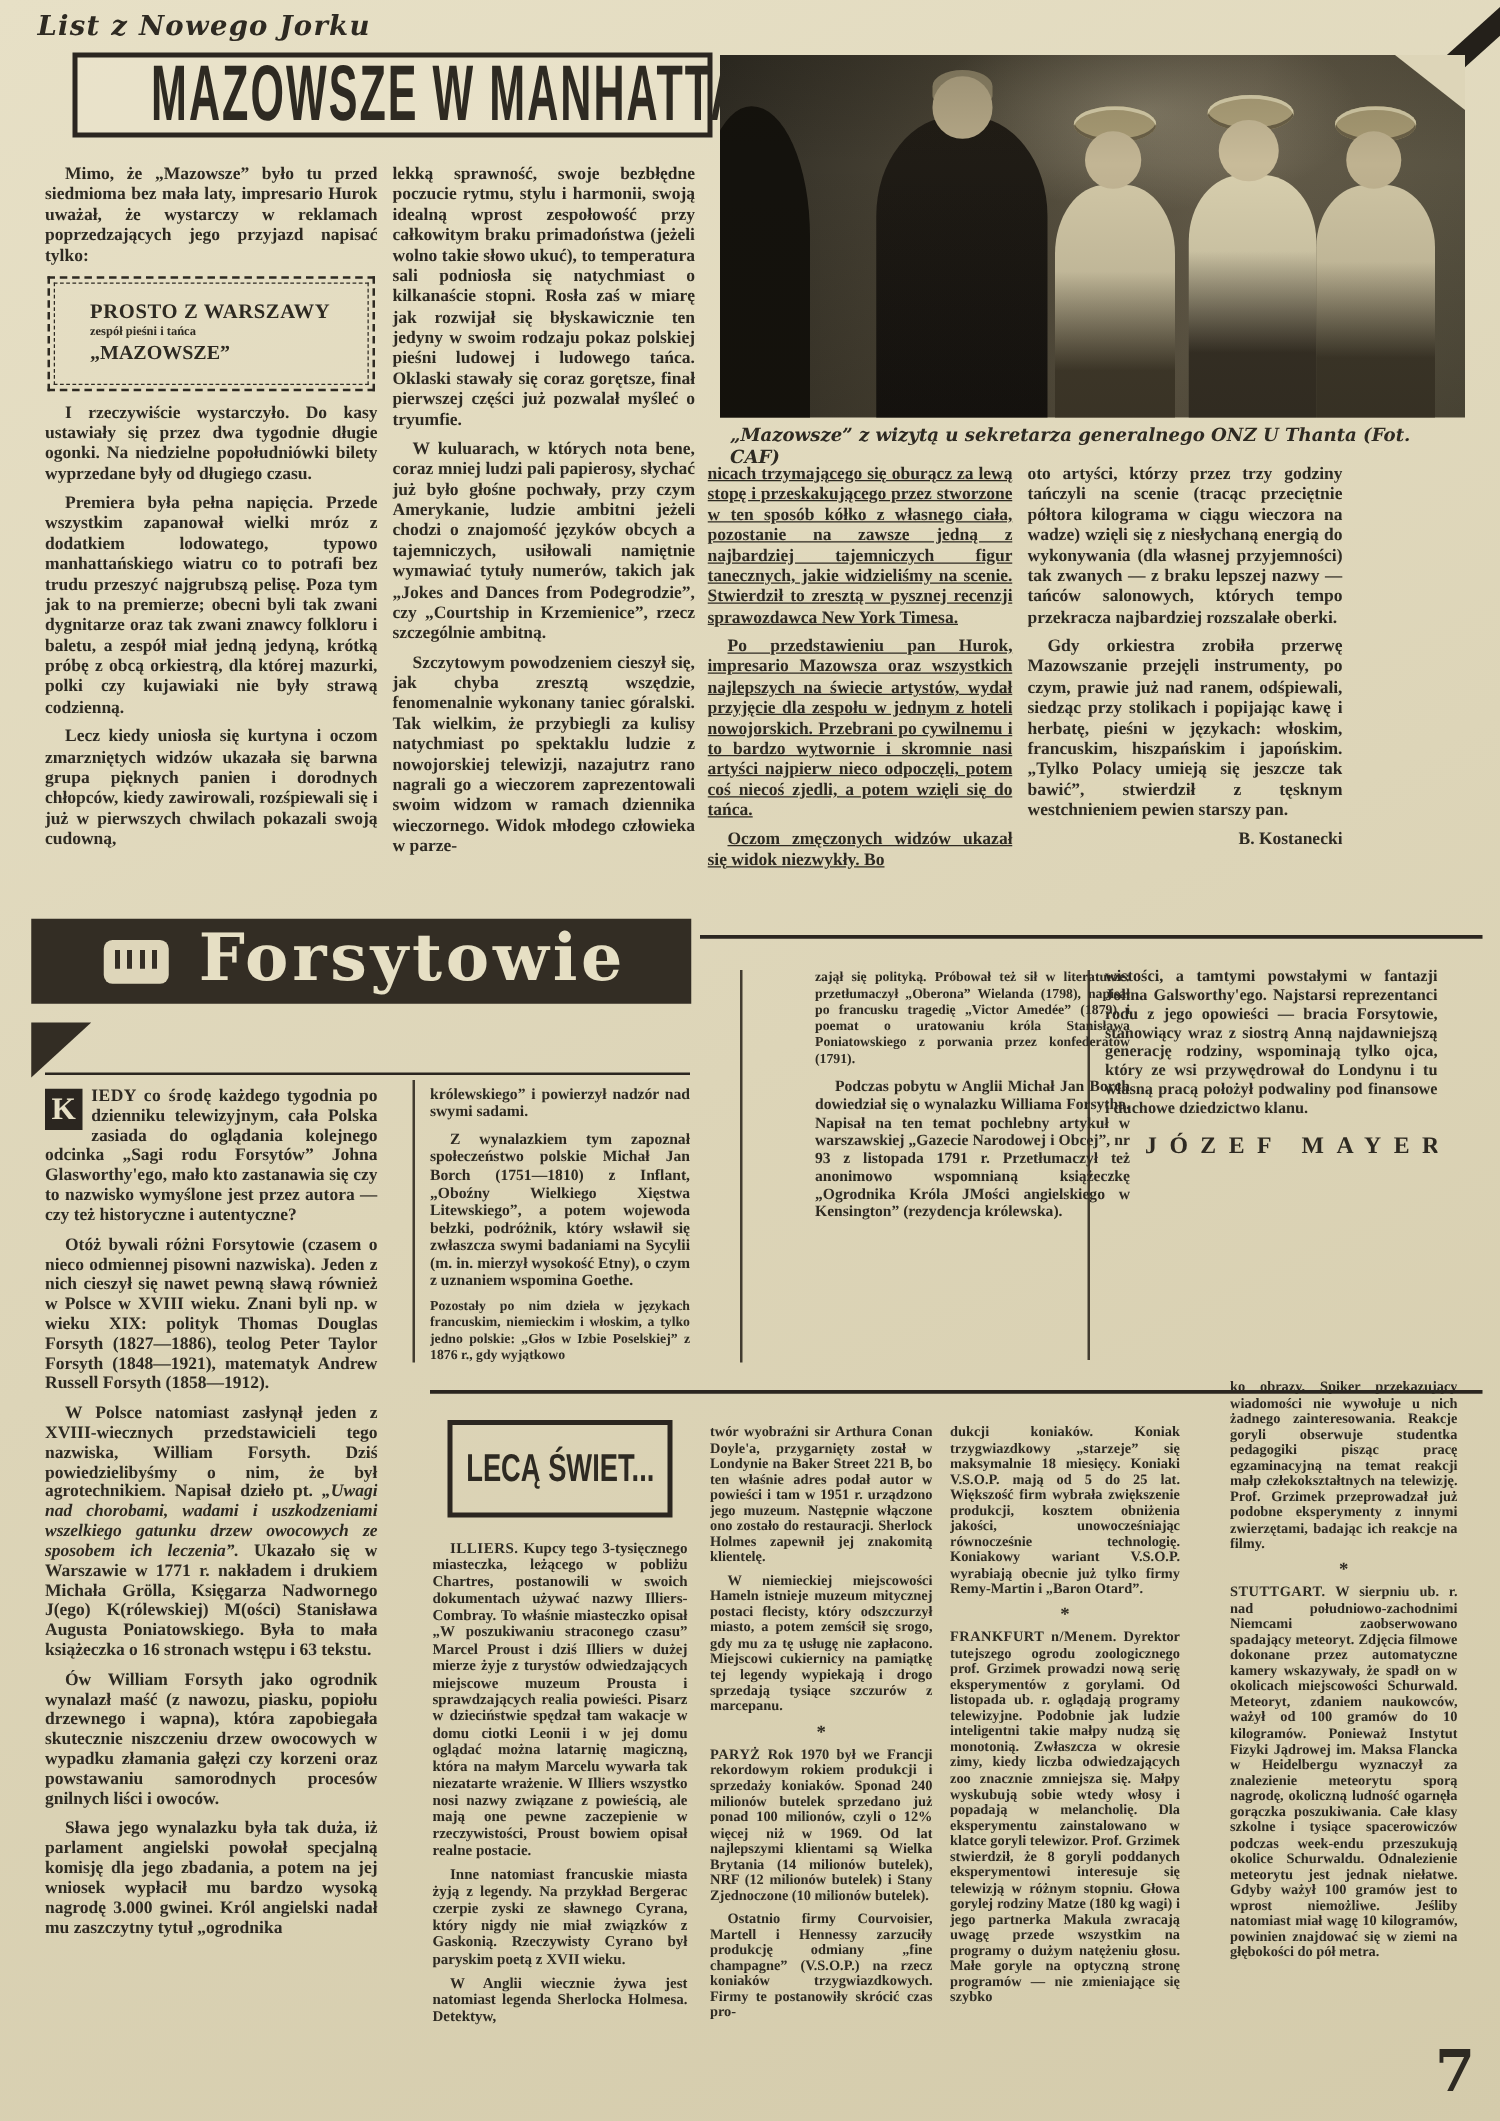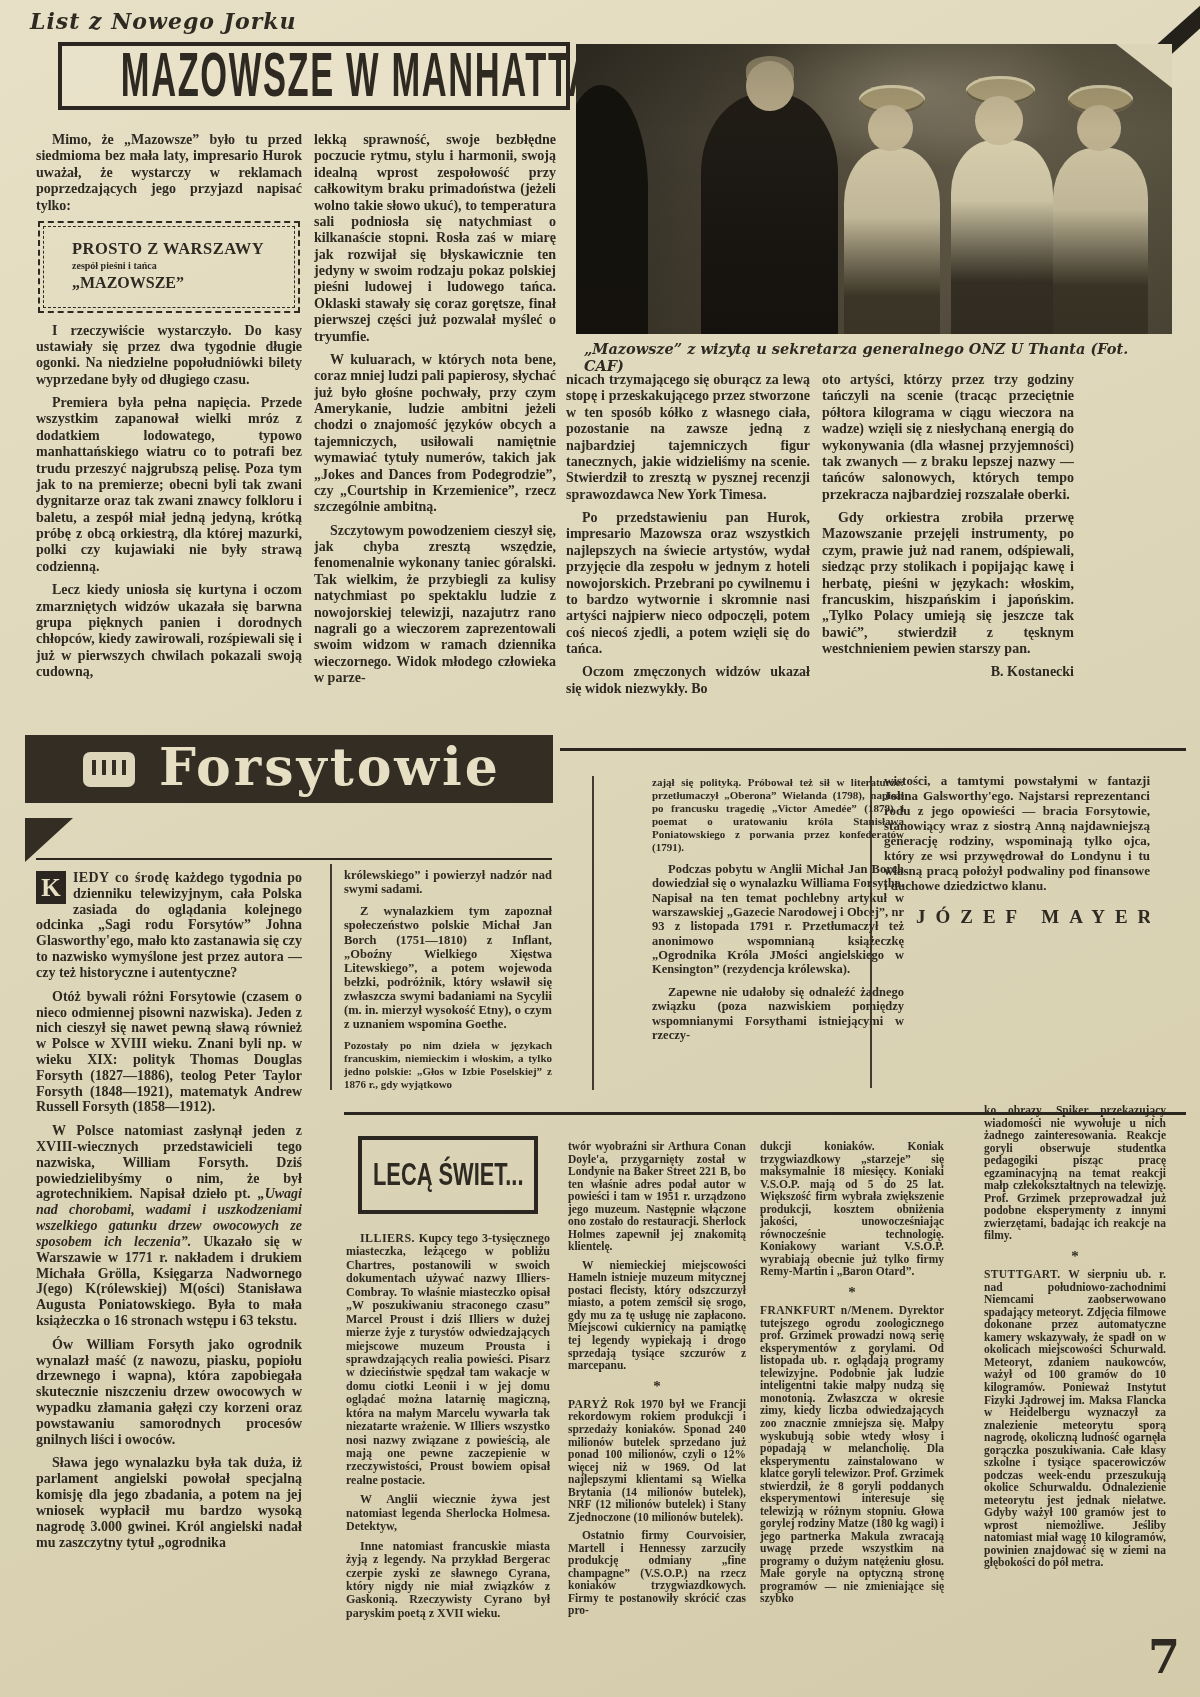--- a/index.html
+++ b/index.html
@@ -47,21 +47,21 @@
   .corner-cut { position:absolute; right:0; top:0; width:0; height:0;
                 border-top:44px solid #ddd5b8; border-left:56px solid transparent; z-index:3; }
   .caption { position:absolute; left:584px; top:340px; width:586px; font-family:"DejaVu Serif", serif;
              font-style:italic; font-weight:700; font-size:14.5px; }
 
   
   .maz { font-size:14px; line-height:1.17; }
   .maz p { margin-bottom:7px; text-indent:16px; }
   .maz-c1 { left:36px; top:132px; width:266px; height:614px; }
   .maz-c2 { left:314px; top:132px; width:242px; height:614px; }
-  .maz-c3 { left:566px; top:372px; width:244px; height:372px; }
+  .maz-c3 { left:566px; top:372px; width:244px; height:372px;text-decoration:underline; }
   .maz-c4 { left:822px; top:372px; width:252px; height:372px; }
   .ad-box { border:2px dashed #2e2a22; padding:3px; margin:4px 2px 10px; }
   .ad-inner { border:1px dashed #2e2a22; padding:12px 8px 14px 28px; }
   .ad-l1 { font-weight:700; font-size:16.5px; letter-spacing:.5px; }
   .ad-l2 { font-weight:700; font-size:10px; margin-top:2px; }
   .ad-l3 { font-weight:700; font-size:16px; margin-top:2px; }
   .sig { text-align:right; font-weight:700; margin-top:2px; }
 
   
   .rule { position:absolute; background:#2b2620; }
@@ -200,40 +200,39 @@
 
   <div class="col fors fors-c2">
     <p class="cont">królewskiego” i powierzył nadzór nad swymi sadami.</p>
     <p>Z wynalazkiem tym zapoznał społeczeństwo polskie Michał Jan Borch (1751—1810) z Inflant, „Oboźny Wielkiego Xięstwa Litewskiego”, a potem wojewoda bełzki, podróżnik, który wsławił się zwłaszcza swymi badaniami na Sycylii (m. in. mierzył wysokość Etny), o czym z uznaniem wspomina Goethe.</p>
     <p class="small-note cont">Pozostały po nim dzieła w językach francuskim, niemieckim i włoskim, a tylko jedno polskie: „Głos w Izbie Poselskiej” z 1876 r., gdy wyjątkowo</p>
   </div>
 
   <div class="col fors fors-c3">
     <p class="small-note cont">zajął się polityką. Próbował też sił w literaturze: przetłumaczył „Oberona” Wielanda (1798), napisał po francusku tragedię „Victor Amedée” (1879) i poemat o uratowaniu króla Stanisława Poniatowskiego z porwania przez konfederatów (1791).</p>
     <p>Podczas pobytu w Anglii Michał Jan Borch dowiedział się o wynalazku Williama Forsytha. Napisał na ten temat pochlebny artykuł w warszawskiej „Gazecie Narodowej i Obcej”, nr 93 z listopada 1791 r. Przetłumaczył też anonimowo wspomnianą książeczkę „Ogrodnika Króla JMości angielskiego w Kensington” (rezydencja królewska).</p>
-    <p>Zapewne nie udałoby się odnaleźć żadnego związku (poza nazwiskiem pomiędzy wspomnianymi Forsythami istniejącymi w rzeczy-</p>
   </div>
 
   <div class="col fors fors-c4">
     <p class="cont">wistości, a tamtymi powstałymi w fantazji Johna Galsworthy'ego. Najstarsi reprezentanci rodu z jego opowieści — bracia Forsytowie, stanowiący wraz z siostrą Anną najdawniejszą generację rodziny, wspominają tylko ojca, który ze wsi przywędrował do Londynu i tu własną pracą położył podwaliny pod finansowe i duchowe dziedzictwo klanu.</p>
     <div class="mayer">JÓZEF MAYER</div>
   </div>
 
   <div class="rule r-bottom"></div>
 
   <div class="leca-box">
     <span class="leca-title">LECĄ ŚWIET...</span>
   </div>
 
   <div class="col leca leca-cA">
     <p>
       <b class="lead">ILLIERS.</b><span> Kupcy tego 3-tysięcznego miasteczka, leżącego w pobliżu Chartres, postanowili w swoich dokumentach używać nazwy Illiers-Combray. To właśnie miasteczko opisał „W poszukiwaniu straconego czasu” Marcel Proust i dziś Illiers w dużej mierze żyje z turystów odwiedzających miejscowe muzeum Prousta i sprawdzających realia powieści. Pisarz w dzieciństwie spędzał tam wakacje w domu ciotki Leonii i w jej domu oglądać można latarnię magiczną, która na małym Marcelu wywarła tak niezatarte wrażenie. W Illiers wszystko nosi nazwy związane z powieścią, ale mają one pewne zaczepienie w rzeczywistości, Proust bowiem opisał realne postacie.</span>
     </p>
+    <p>Inne natomiast francuskie miasta żyją z legendy. Na przykład Bergerac czerpie zyski ze sławnego Cyrana, który nigdy nie miał związków z Gaskonią. Rzeczywisty Cyrano był paryskim poetą z XVII wieku.</p>
     <p>W Anglii wiecznie żywa jest natomiast legenda Sherlocka Holmesa. Detektyw,</p>
-    <p>Inne natomiast francuskie miasta żyją z legendy. Na przykład Bergerac czerpie zyski ze sławnego Cyrana, który nigdy nie miał związków z Gaskonią. Rzeczywisty Cyrano był paryskim poetą z XVII wieku.</p>
   </div>
 
   <div class="col leca leca-cB">
     <p class="cont">twór wyobraźni sir Arthura Conan Doyle'a, przygarnięty został w Londynie na Baker Street 221 B, bo ten właśnie adres podał autor w powieści i tam w 1951 r. urządzono jego muzeum. Następnie włączone ono zostało do restauracji. Sherlock Holmes zapewnił jej znakomitą klientelę.</p>
     <p>W niemieckiej miejscowości Hameln istnieje muzeum mitycznej postaci flecisty, który odszczurzył miasto, a potem zemścił się srogo, gdy mu za tę usługę nie zapłacono. Miejscowi cukiernicy na pamiątkę tej legendy wypiekają i drogo sprzedają tysiące szczurów z marcepanu.</p>
     <div class="star">*</div>
     <p class="cont">
       <b class="lead">PARYŻ</b><span> Rok 1970 był we Francji rekordowym rokiem produkcji i sprzedaży koniaków. Sponad 240 milionów butelek sprzedano już ponad 100 milionów, czyli o 12% więcej niż w 1969. Od lat najlepszymi klientami są Wielka Brytania (14 milionów butelek), NRF (12 milionów butelek) i Stany Zjednoczone (10 milionów butelek).</span>
     </p>
     <p>Ostatnio firmy Courvoisier, Martell i Hennessy zarzuciły produkcję odmiany „fine champagne” (V.S.O.P.) na rzecz koniaków trzygwiazdkowych. Firmy te postanowiły skrócić czas pro-</p>

